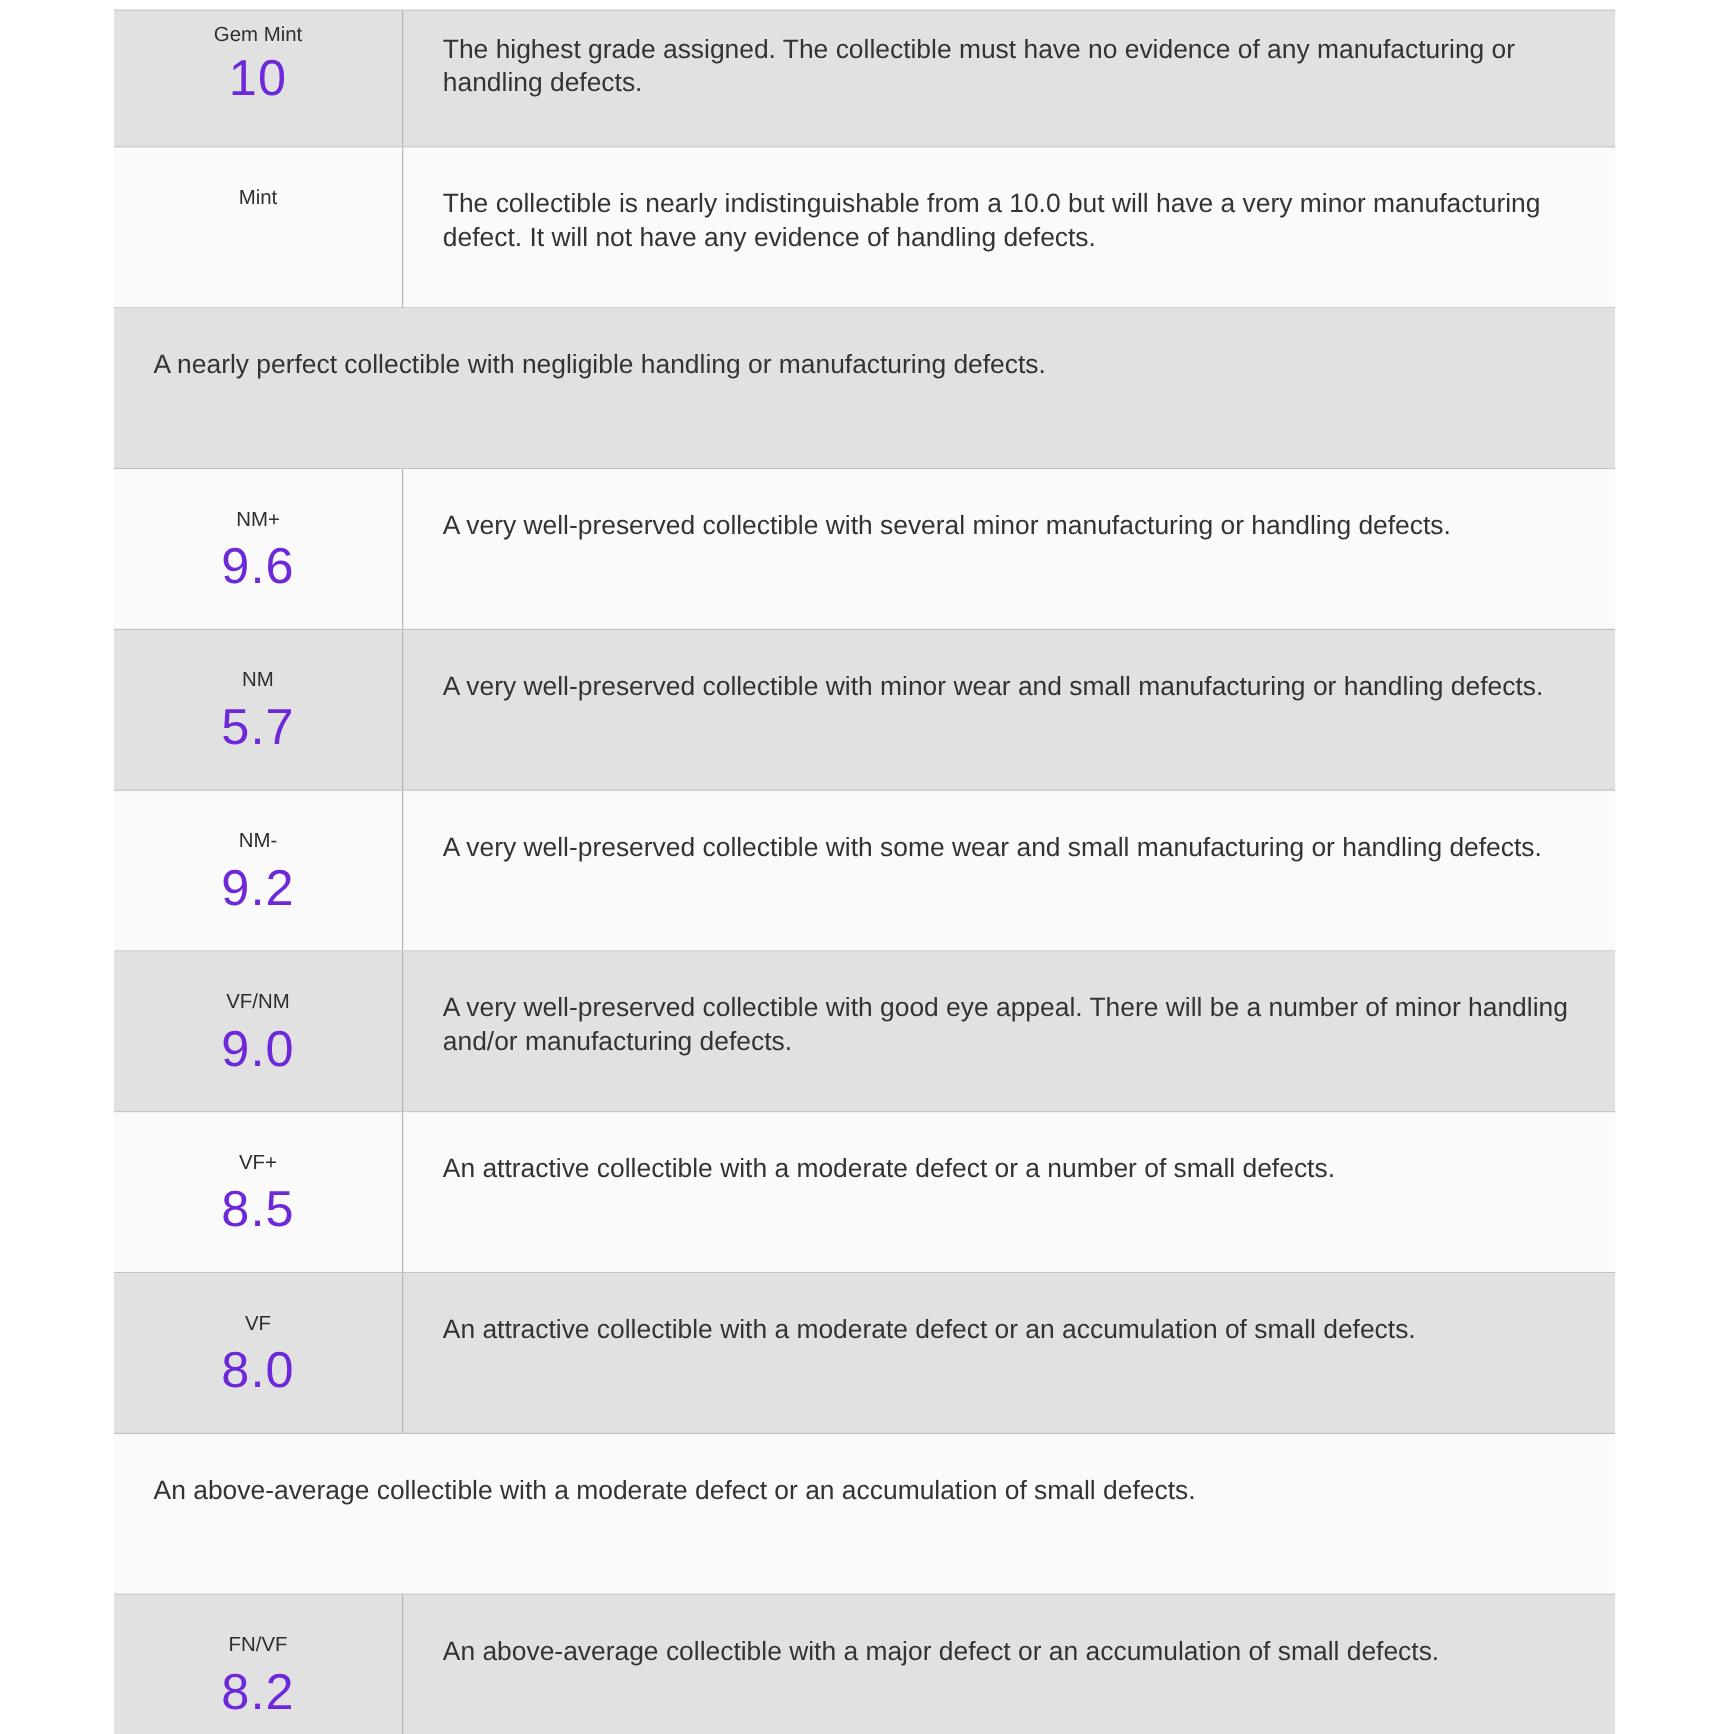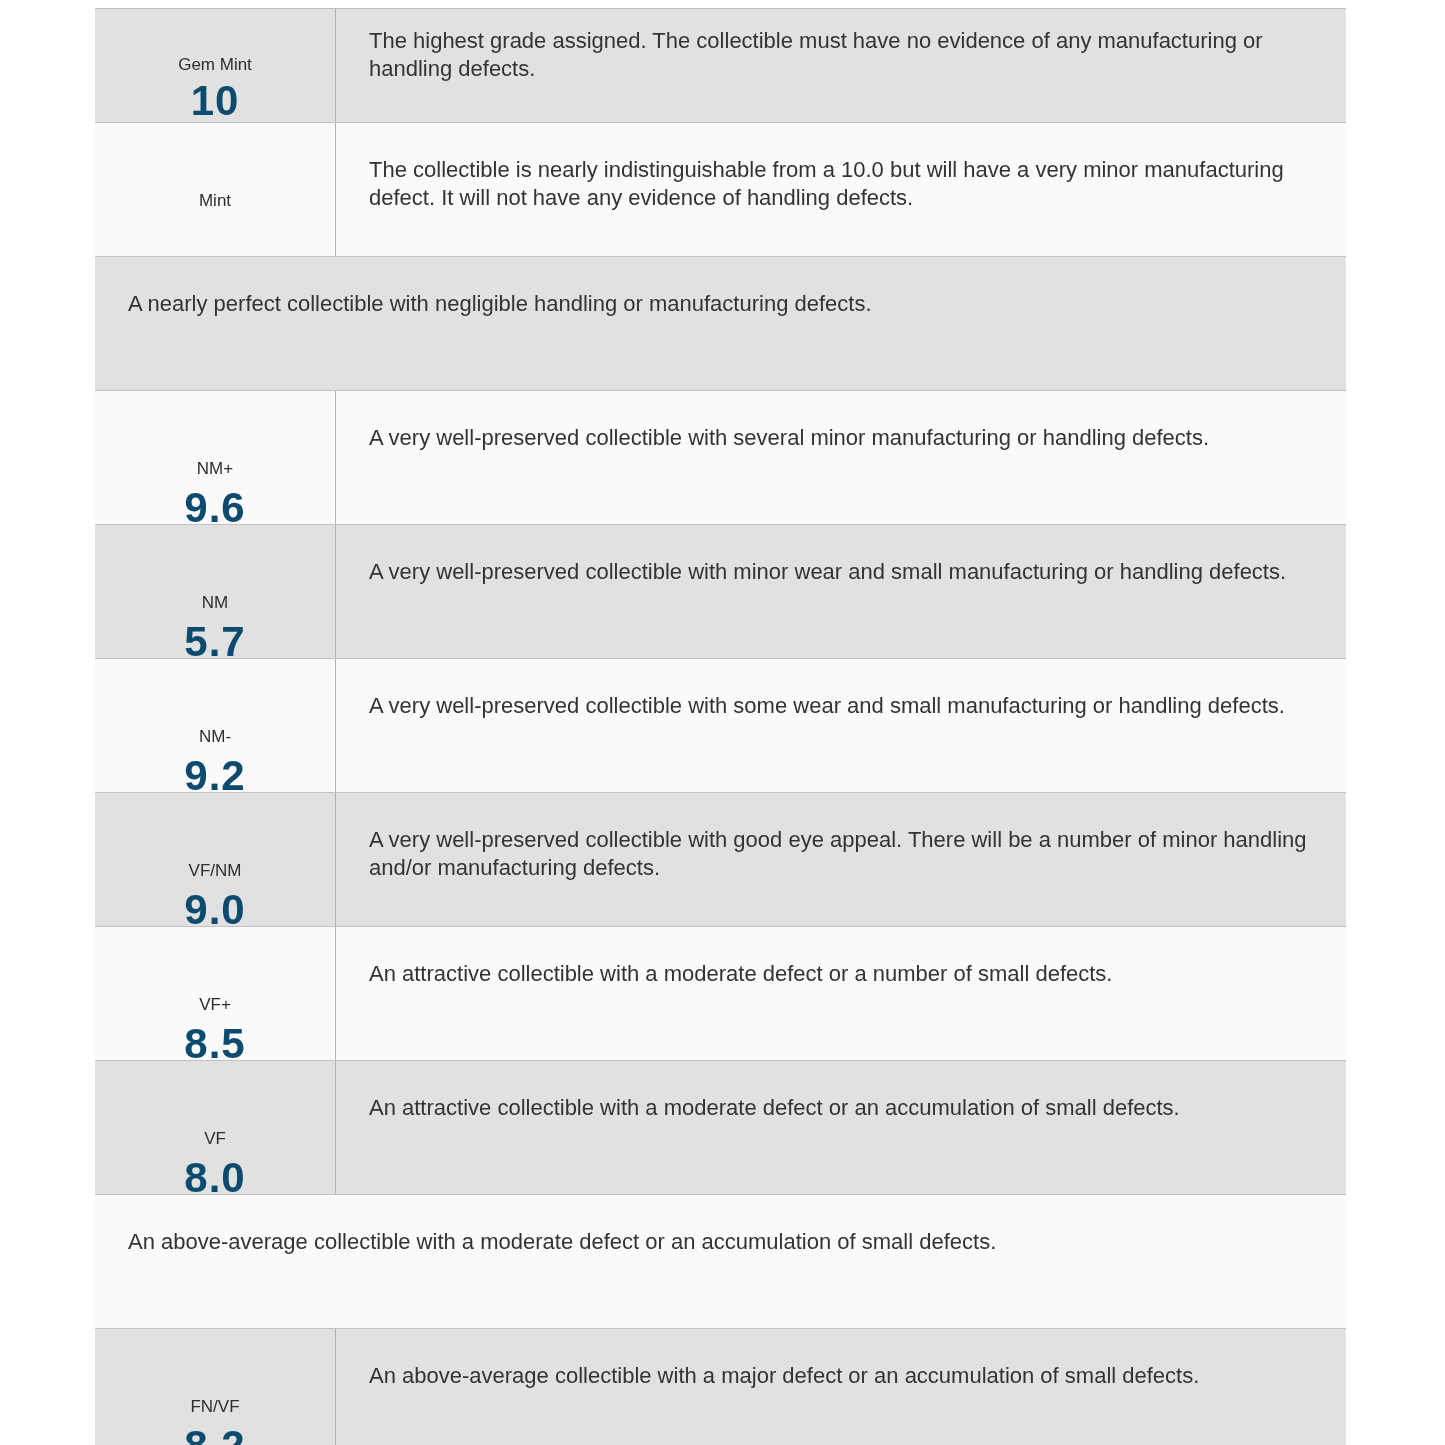--- a/index.html
+++ b/index.html
@@ -33,27 +33,26 @@
     flex: 0 0 241px;
     border-right: 1px solid #b3b3b3;
     text-align: center;
     padding-top: 32px;
   }
   .first-row .cell-grade { padding-top: 10px; }
   .grade-label {
     font-size: 17px;
     line-height: 20px;
     color: #2e2e2e;
-    margin-top: 36px;
   }
   .grade-number {
     font-size: 42px;
     line-height: 44px;
-    font-weight: bold;
-    color: #0c4a6e;
+    font-weight: normal;
+    color: #6d28d9;
     margin-top: 7px;
     letter-spacing: 1px;
   }
   .first-row .grade-number { margin-top: 4px; }
   .cell-desc {
     flex: 1 1 auto;
     padding: 33px 28px 0 33px;
   }
   .first-row .cell-desc { padding-top: 18px; }
   .desc-text {

